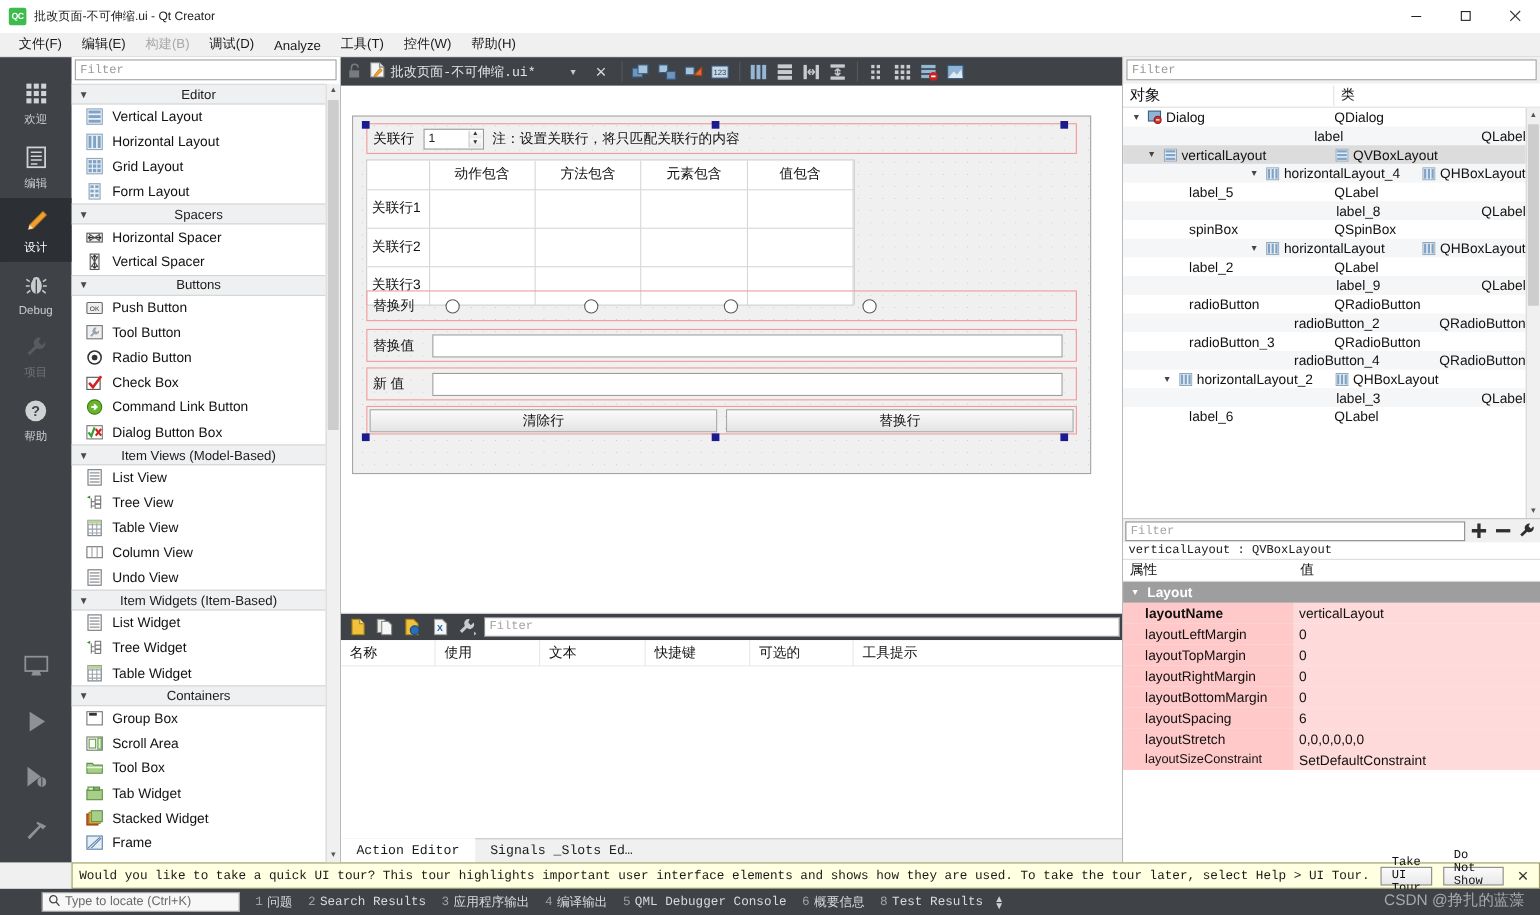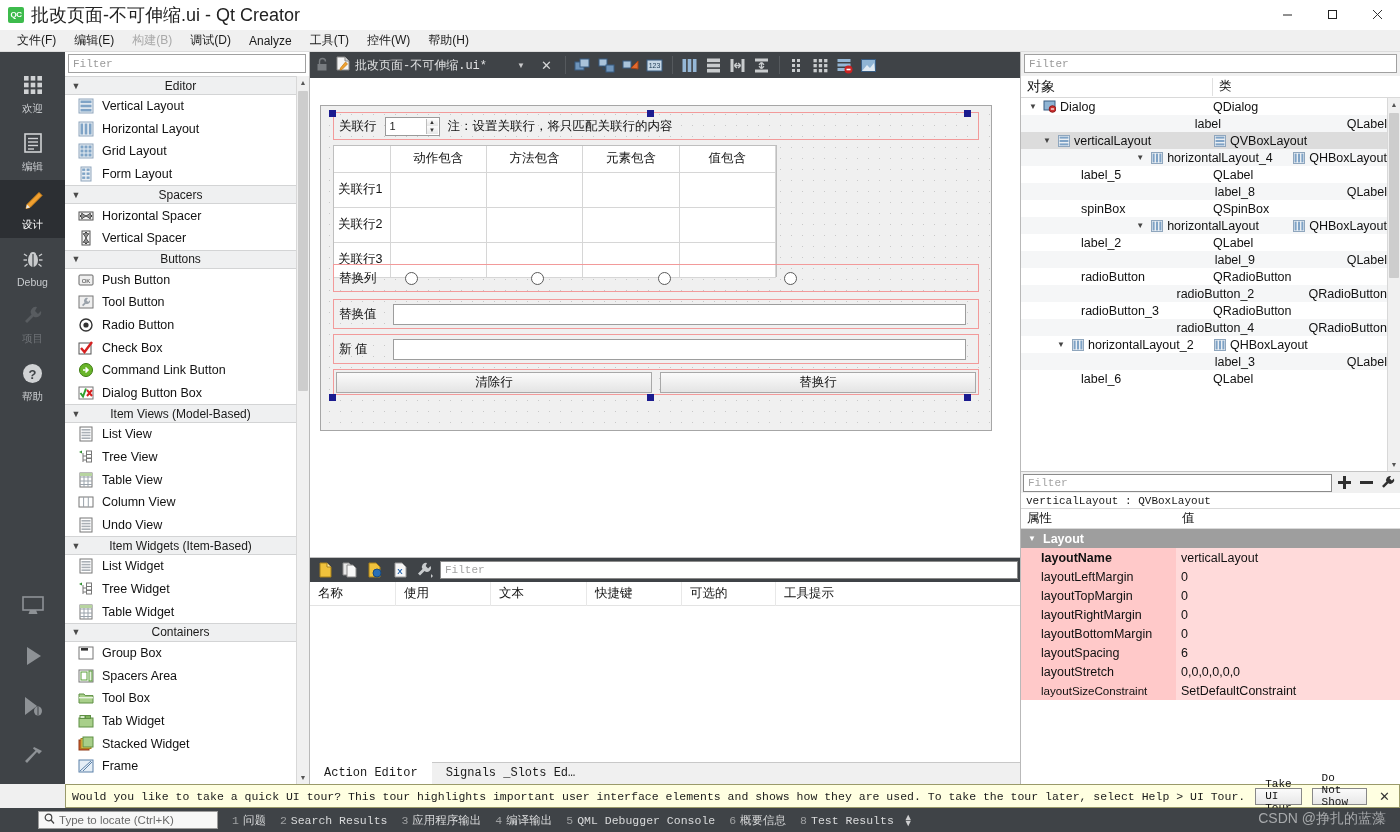--- a/index.html
+++ b/index.html
@@ -16,21 +16,21 @@
   .titlebar {
     height: 30px; background: #ffffff; display: flex; align-items: center;
     border-bottom: 1px solid #ffffff; flex: none;
   }
   .title-icon {
     width: 16px; height: 16px; margin-left: 8px; margin-right: 7px;
     background: #3dbb4c; border-radius: 2px; color: #fff; font-size: 8px;
     font-weight: bold; display: flex; align-items: center; justify-content: center;
     font-family: "Liberation Sans", sans-serif; letter-spacing: -0.5px;
   }
-  .title-text { font-size: 18px; color: #222; }
+  .title-text { font-size: 11px; color: #222; }
   .win-btns { margin-left: auto; display: flex; height: 30px; }
   .win-btn {
     width: 45px; height: 30px; display: flex; align-items: center; justify-content: center;
     color: #333; font-size: 12px;
   }
 
   
   .menubar {
     height: 22px; background: #f0f0f0; display: flex; align-items: center;
     padding-left: 8px; flex: none; border-bottom: 1px solid #dcdcdc;
@@ -672,21 +672,21 @@
             <span>Group Box</span>
           </div>
           <div class="wb-item">
             <span class="wb-ico">
               <svg width="16" height="16" viewBox="0 0 16 16">
                   <rect x="1" y="2" width="14" height="12" fill="#fff" stroke="#777"></rect>
                   <rect x="3" y="4" width="6" height="8" fill="none" stroke="#5aa03a"></rect>
                   <rect x="11" y="3" width="3" height="10" fill="#e6f0df" stroke="#5aa03a"></rect>
                 </svg>
             </span>
-            <span>Spacers Area</span>
+            <span>Scroll Area</span>
           </div>
           <div class="wb-item">
             <span class="wb-ico">
               <svg width="16" height="16" viewBox="0 0 16 16">
                   <path d="M1 4 L6 4 L7.2 5.6 L15 5.6 L15 13 L1 13 Z" fill="#a8cf8a" stroke="#5f8f45"></path>
                   <rect x="1" y="7" width="14" height="1.4" fill="#e9f3e1"></rect>
                 </svg>
             </span>
             <span>Tool Box</span>
           </div>

